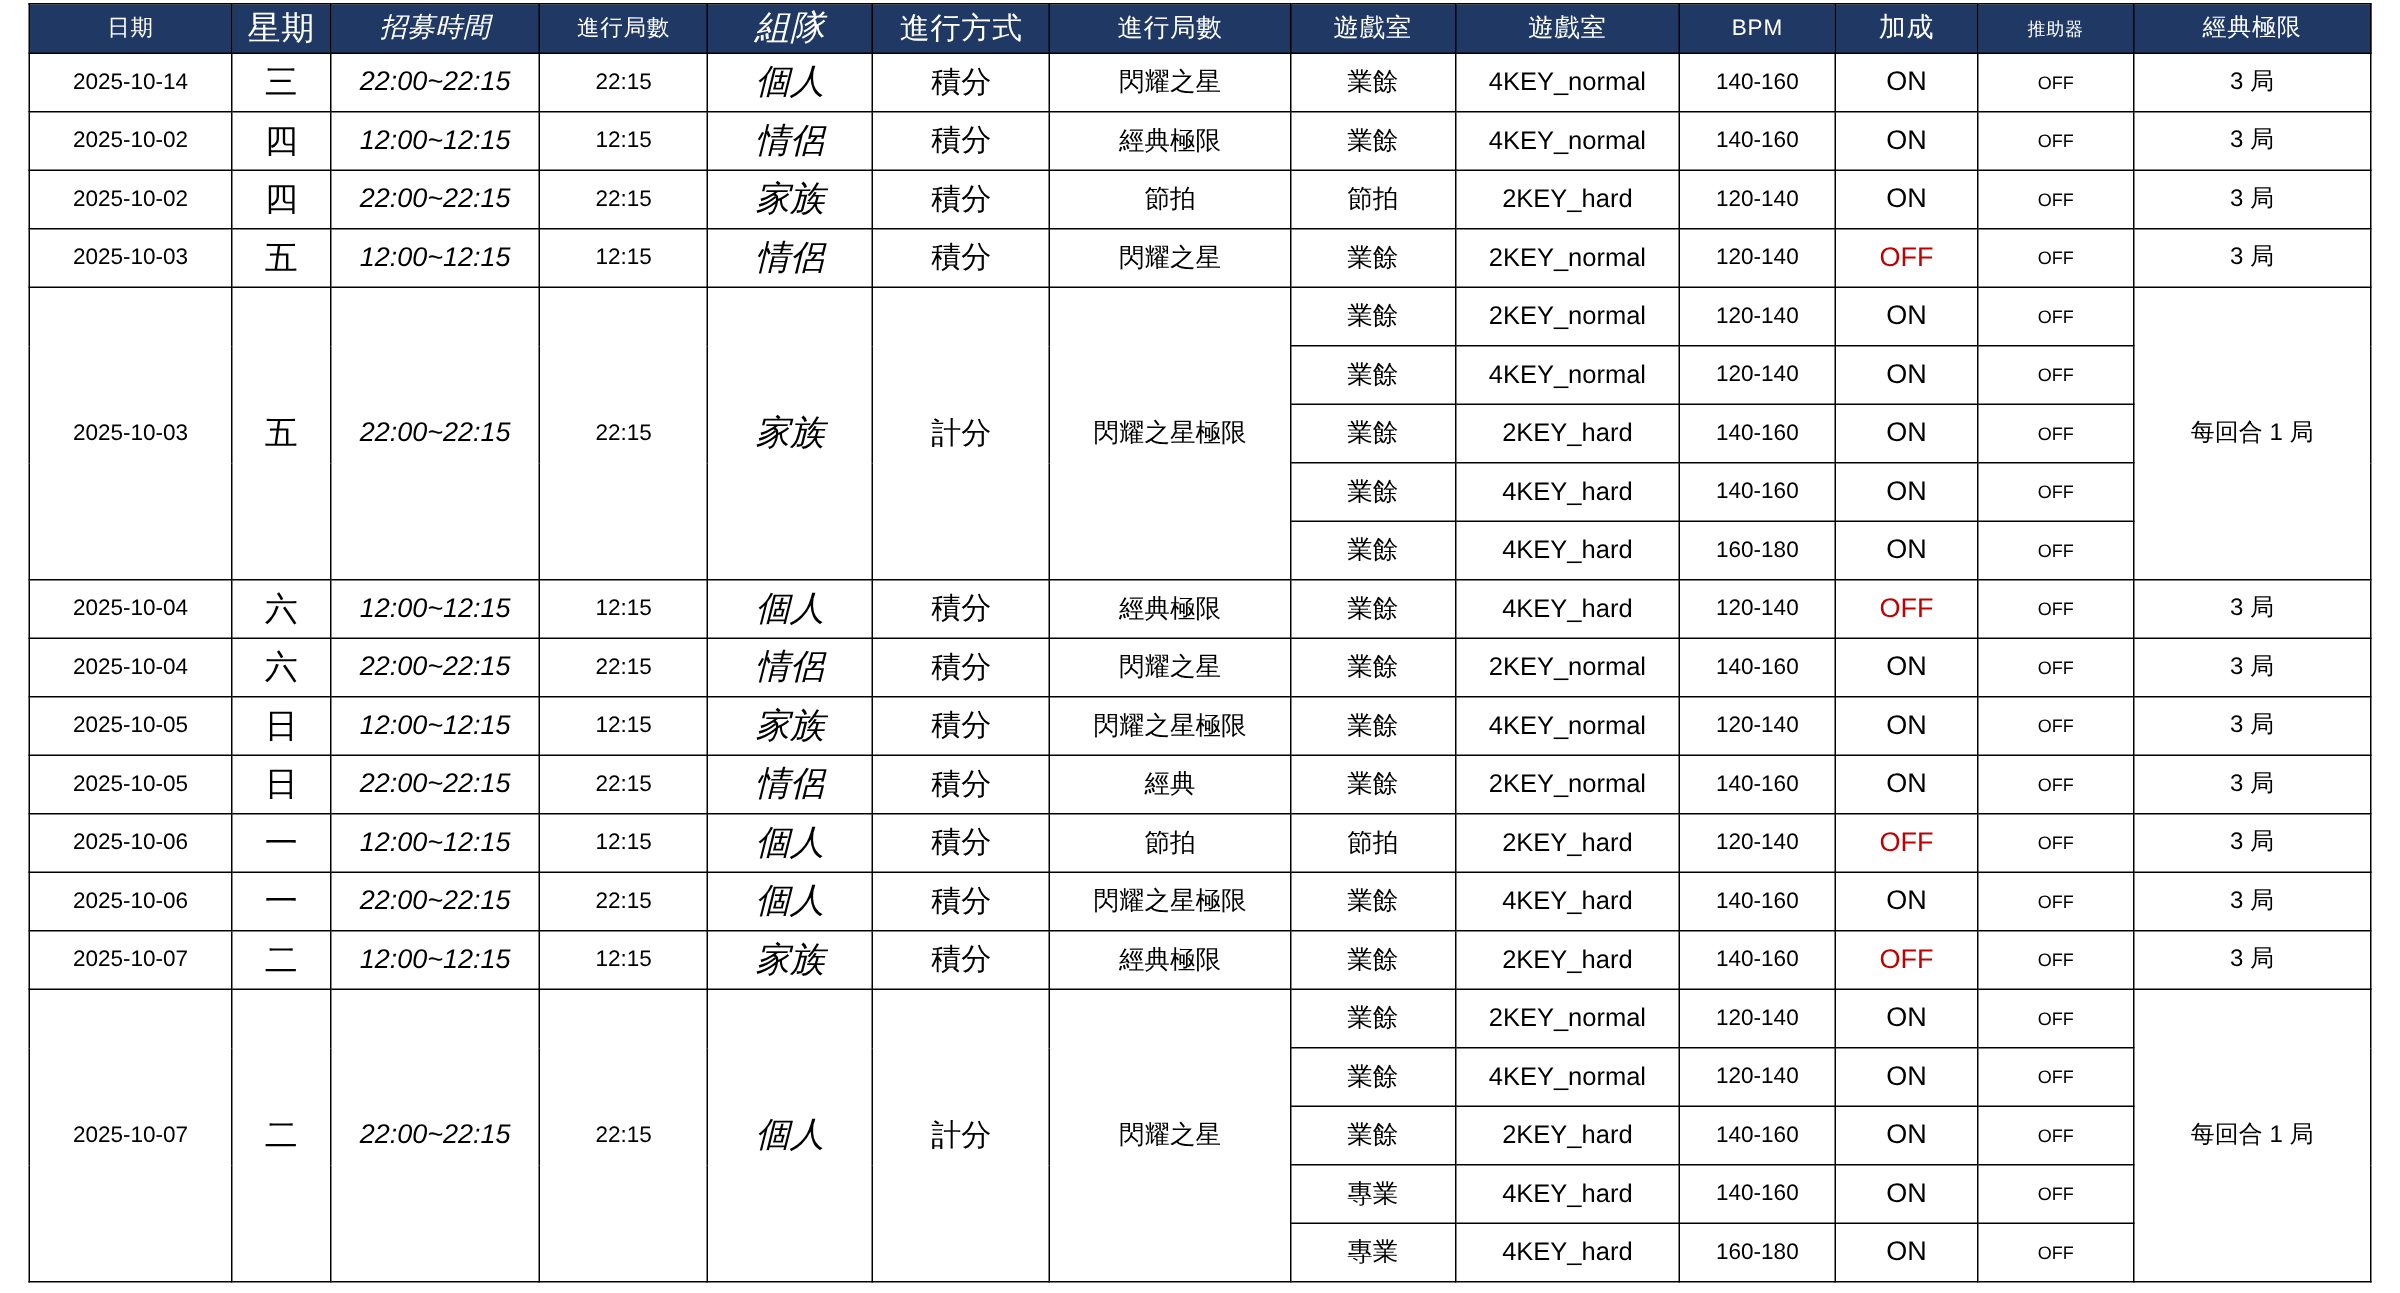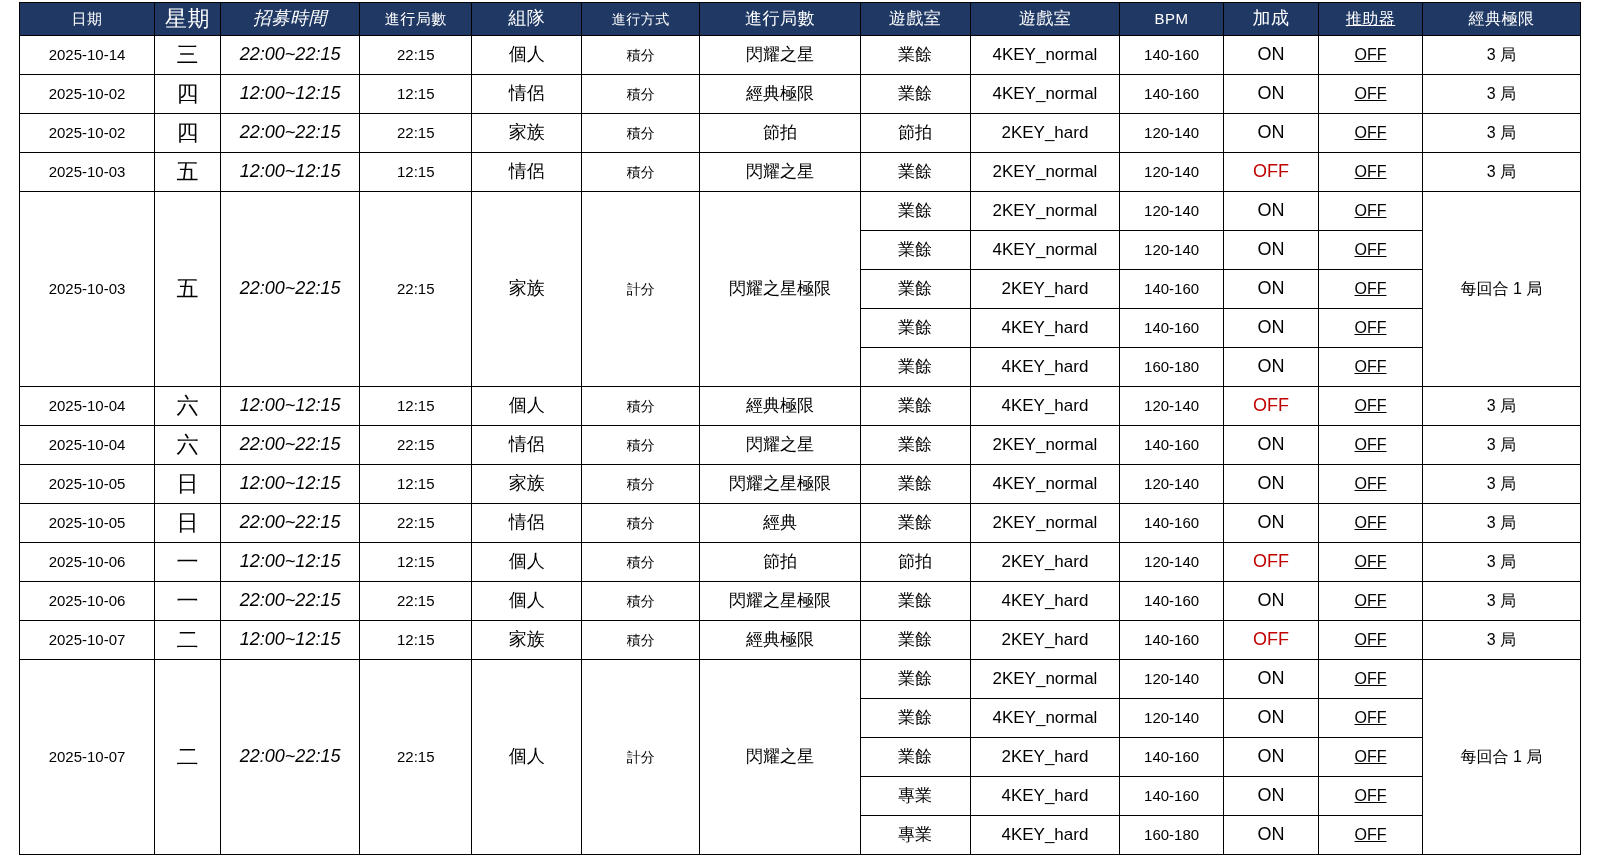--- a/index.html
+++ b/index.html
@@ -45,28 +45,28 @@
   tbody td {
     height: 38px;
   }
   tbody td.subrow {
     height: 38px;
   }
   .c-date    { width: 128px; font-size: 15px; }
   .c-week    { width: 62px;  font-size: 22px; }
   .c-recruit { width: 132px; font-size: 18px; font-style: italic; }
   .c-start   { width: 106px; font-size: 15px; }
-  .c-team    { width: 104px; font-size: 18px; }
-  .c-method  { width: 112px; font-size: 14px; }
+  .c-team    { width: 104px; font-size: 23px; font-style: italic; }
+  .c-method  { width: 112px; font-size: 20px; }
   .c-mode    { width: 152px; font-size: 17px; }
   .c-room1   { width: 104px; font-size: 17px; }
   .c-room2   { width: 142px; font-size: 17px; }
   .c-bpm     { width: 98px;  font-size: 15px; }
   .c-buff    { width: 90px;  font-size: 18px; }
-  .c-assist  { width: 98px;  font-size: 16px; text-decoration: underline; }
+  .c-assist  { width: 98px;  font-size: 12px; }
   .c-rounds  { width: 150px; font-size: 16px; }
 
   .off-red { color: #c00000; font-weight: bold; }
 </style>
 </head>
 <body>
 
 <div id="schedule-wrap">
   <table class="schedule">
     <thead>

